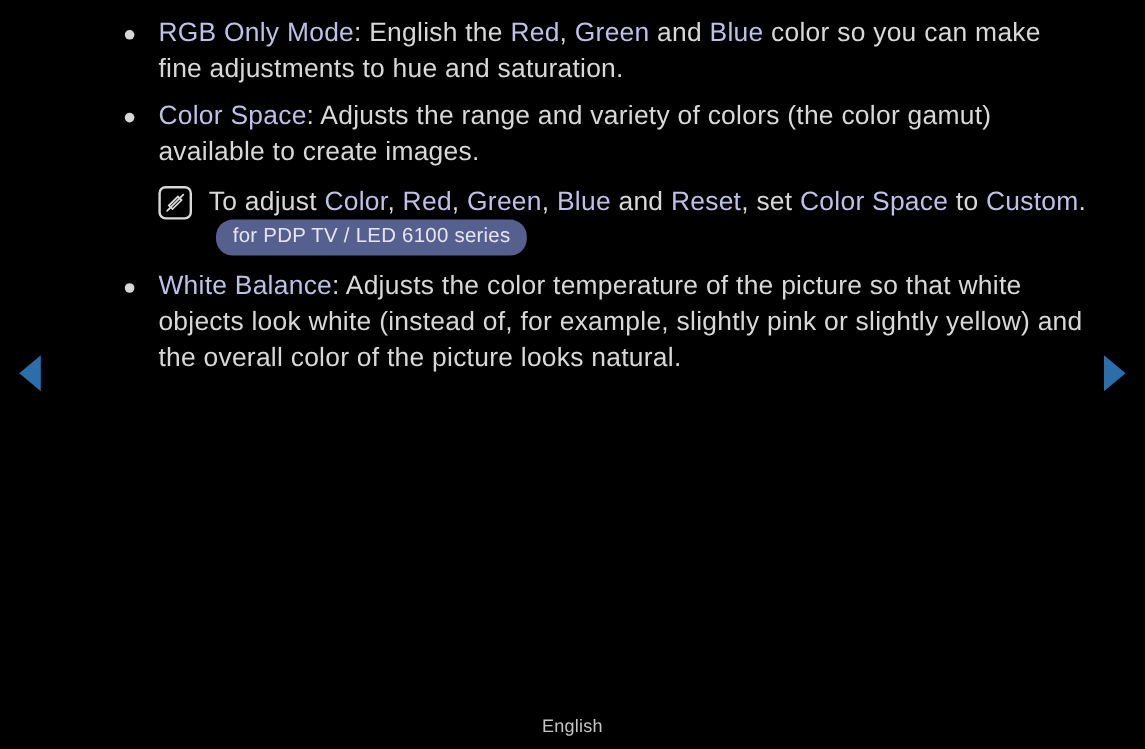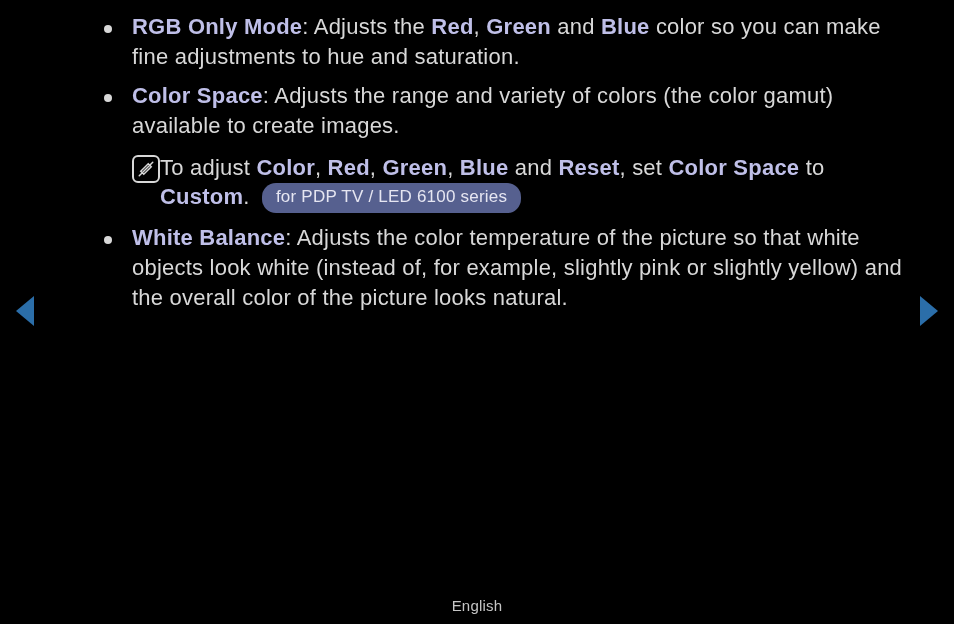--- a/index.html
+++ b/index.html
@@ -44,24 +44,24 @@
     li.item{position:relative;padding-left:44px;margin-bottom:10px}
     li.item::before{
       content:"";
       position:absolute;
       left:16px;
       top:13px;
       width:8px;height:8px;
       border-radius:50%;
       background:var(--fg);
     }
-    .hl{color:var(--heading);font-weight:700}
+    .hl{color:var(--heading);font-weight:400}
     .para{display:block;margin-top:4px}
     .sub{padding-left:0;margin-top:12px}
-    .noterow{display:flex;align-items:flex-start;}
+    .noterow{display:flex;align-items:flex-start;gap:14px}
     .noteicon{
       width:28px;height:28px;
       border:2px solid var(--fg);
       border-radius:6px;
       display:flex;align-items:center;justify-content:center;
       flex:none;
       margin-top:2px;
     }
     .noteicon svg{width:18px;height:18px;stroke:var(--fg);stroke-width:2;fill:none;stroke-linecap:round}
     .badge{
@@ -95,21 +95,21 @@
 <div class="nav next">
   <svg viewBox="0 0 24 30">
       <polygon points="4,0 4,30 22,15"></polygon>
     </svg>
 </div>
 
 <div class="content">
   <ul class="top">
 
     <li class="item">
-      <span class="hl">RGB Only Mode</span><span>: Adjusts the </span><span class="hl">Red</span><span>, </span><span class="hl">Green</span><span> and </span><span class="hl">Blue</span><span> color so you can make fine adjustments to hue and saturation.</span>
+      <span class="hl">RGB Only Mode</span><span>: English the </span><span class="hl">Red</span><span>, </span><span class="hl">Green</span><span> and </span><span class="hl">Blue</span><span> color so you can make fine adjustments to hue and saturation.</span>
     </li>
 
     <li class="item">
       <span class="hl">Color Space</span><span>: Adjusts the range and variety of colors (the color gamut) available to create images.</span>
       <div class="sub">
         <div class="noterow">
           <div class="noteicon">
             <svg viewBox="0 0 24 24">
                 <path d="M3 21 L21 3 M5 15 L15 5 L19 9 L9 19 Z"></path>
               </svg>

